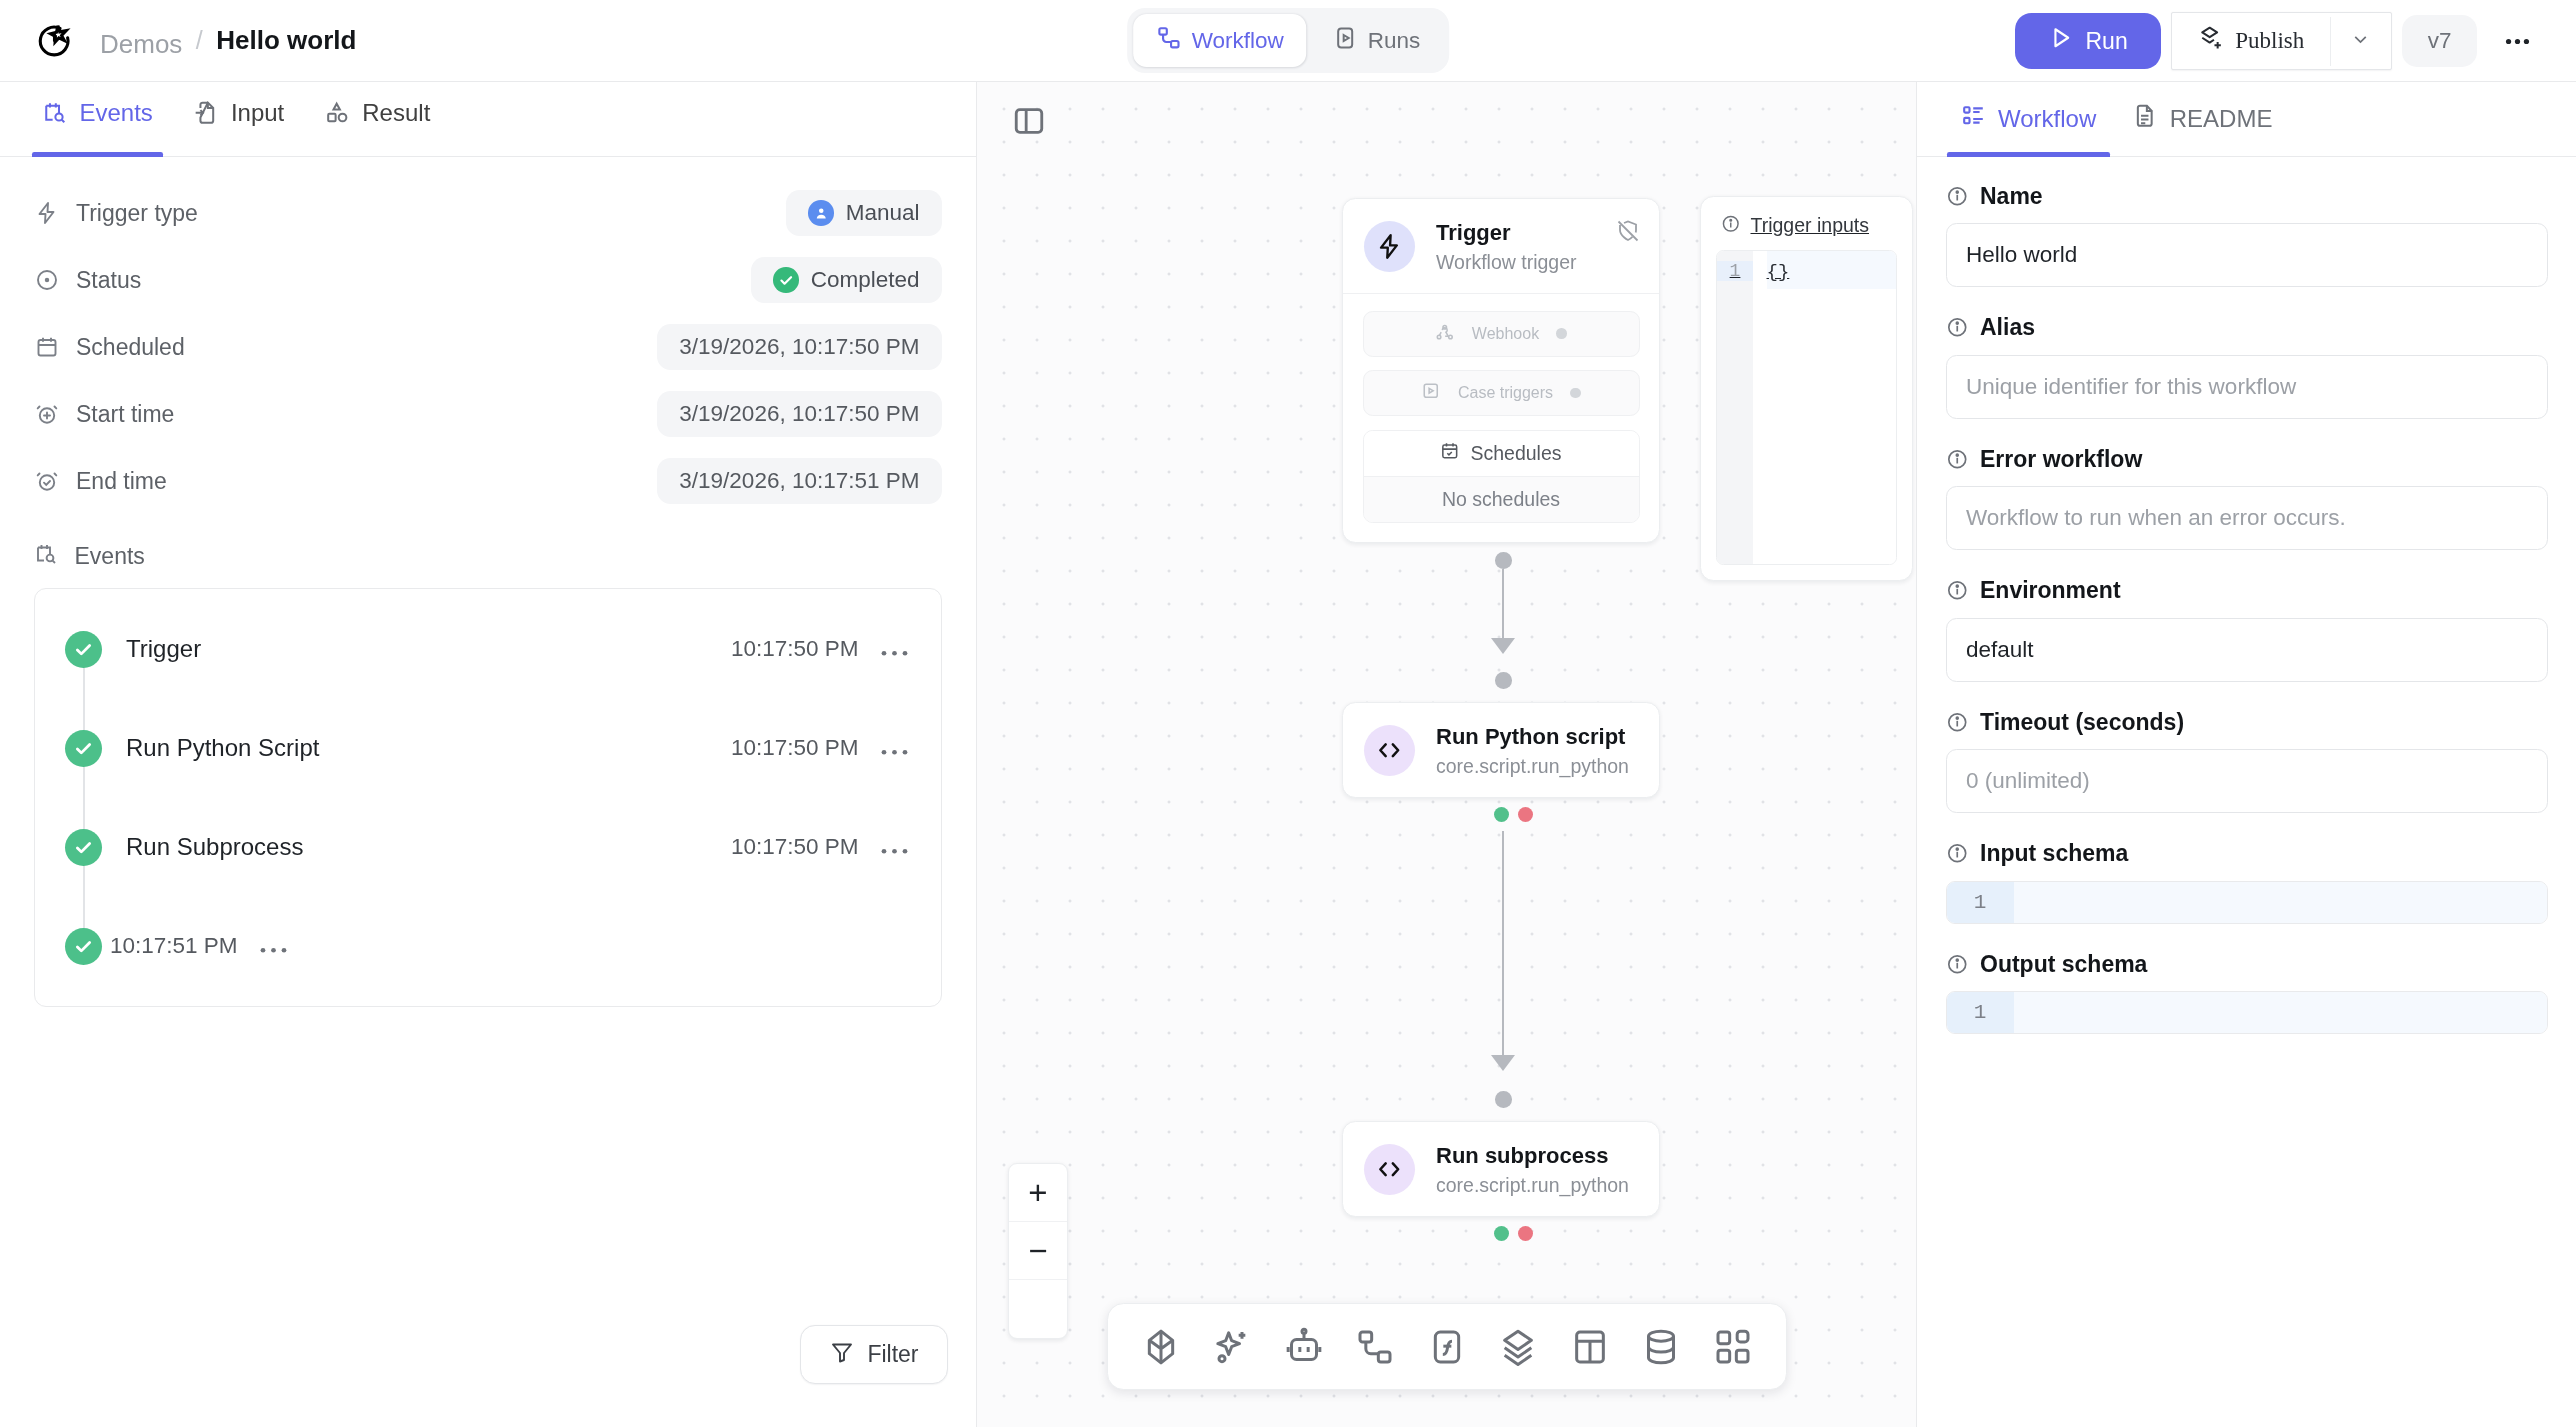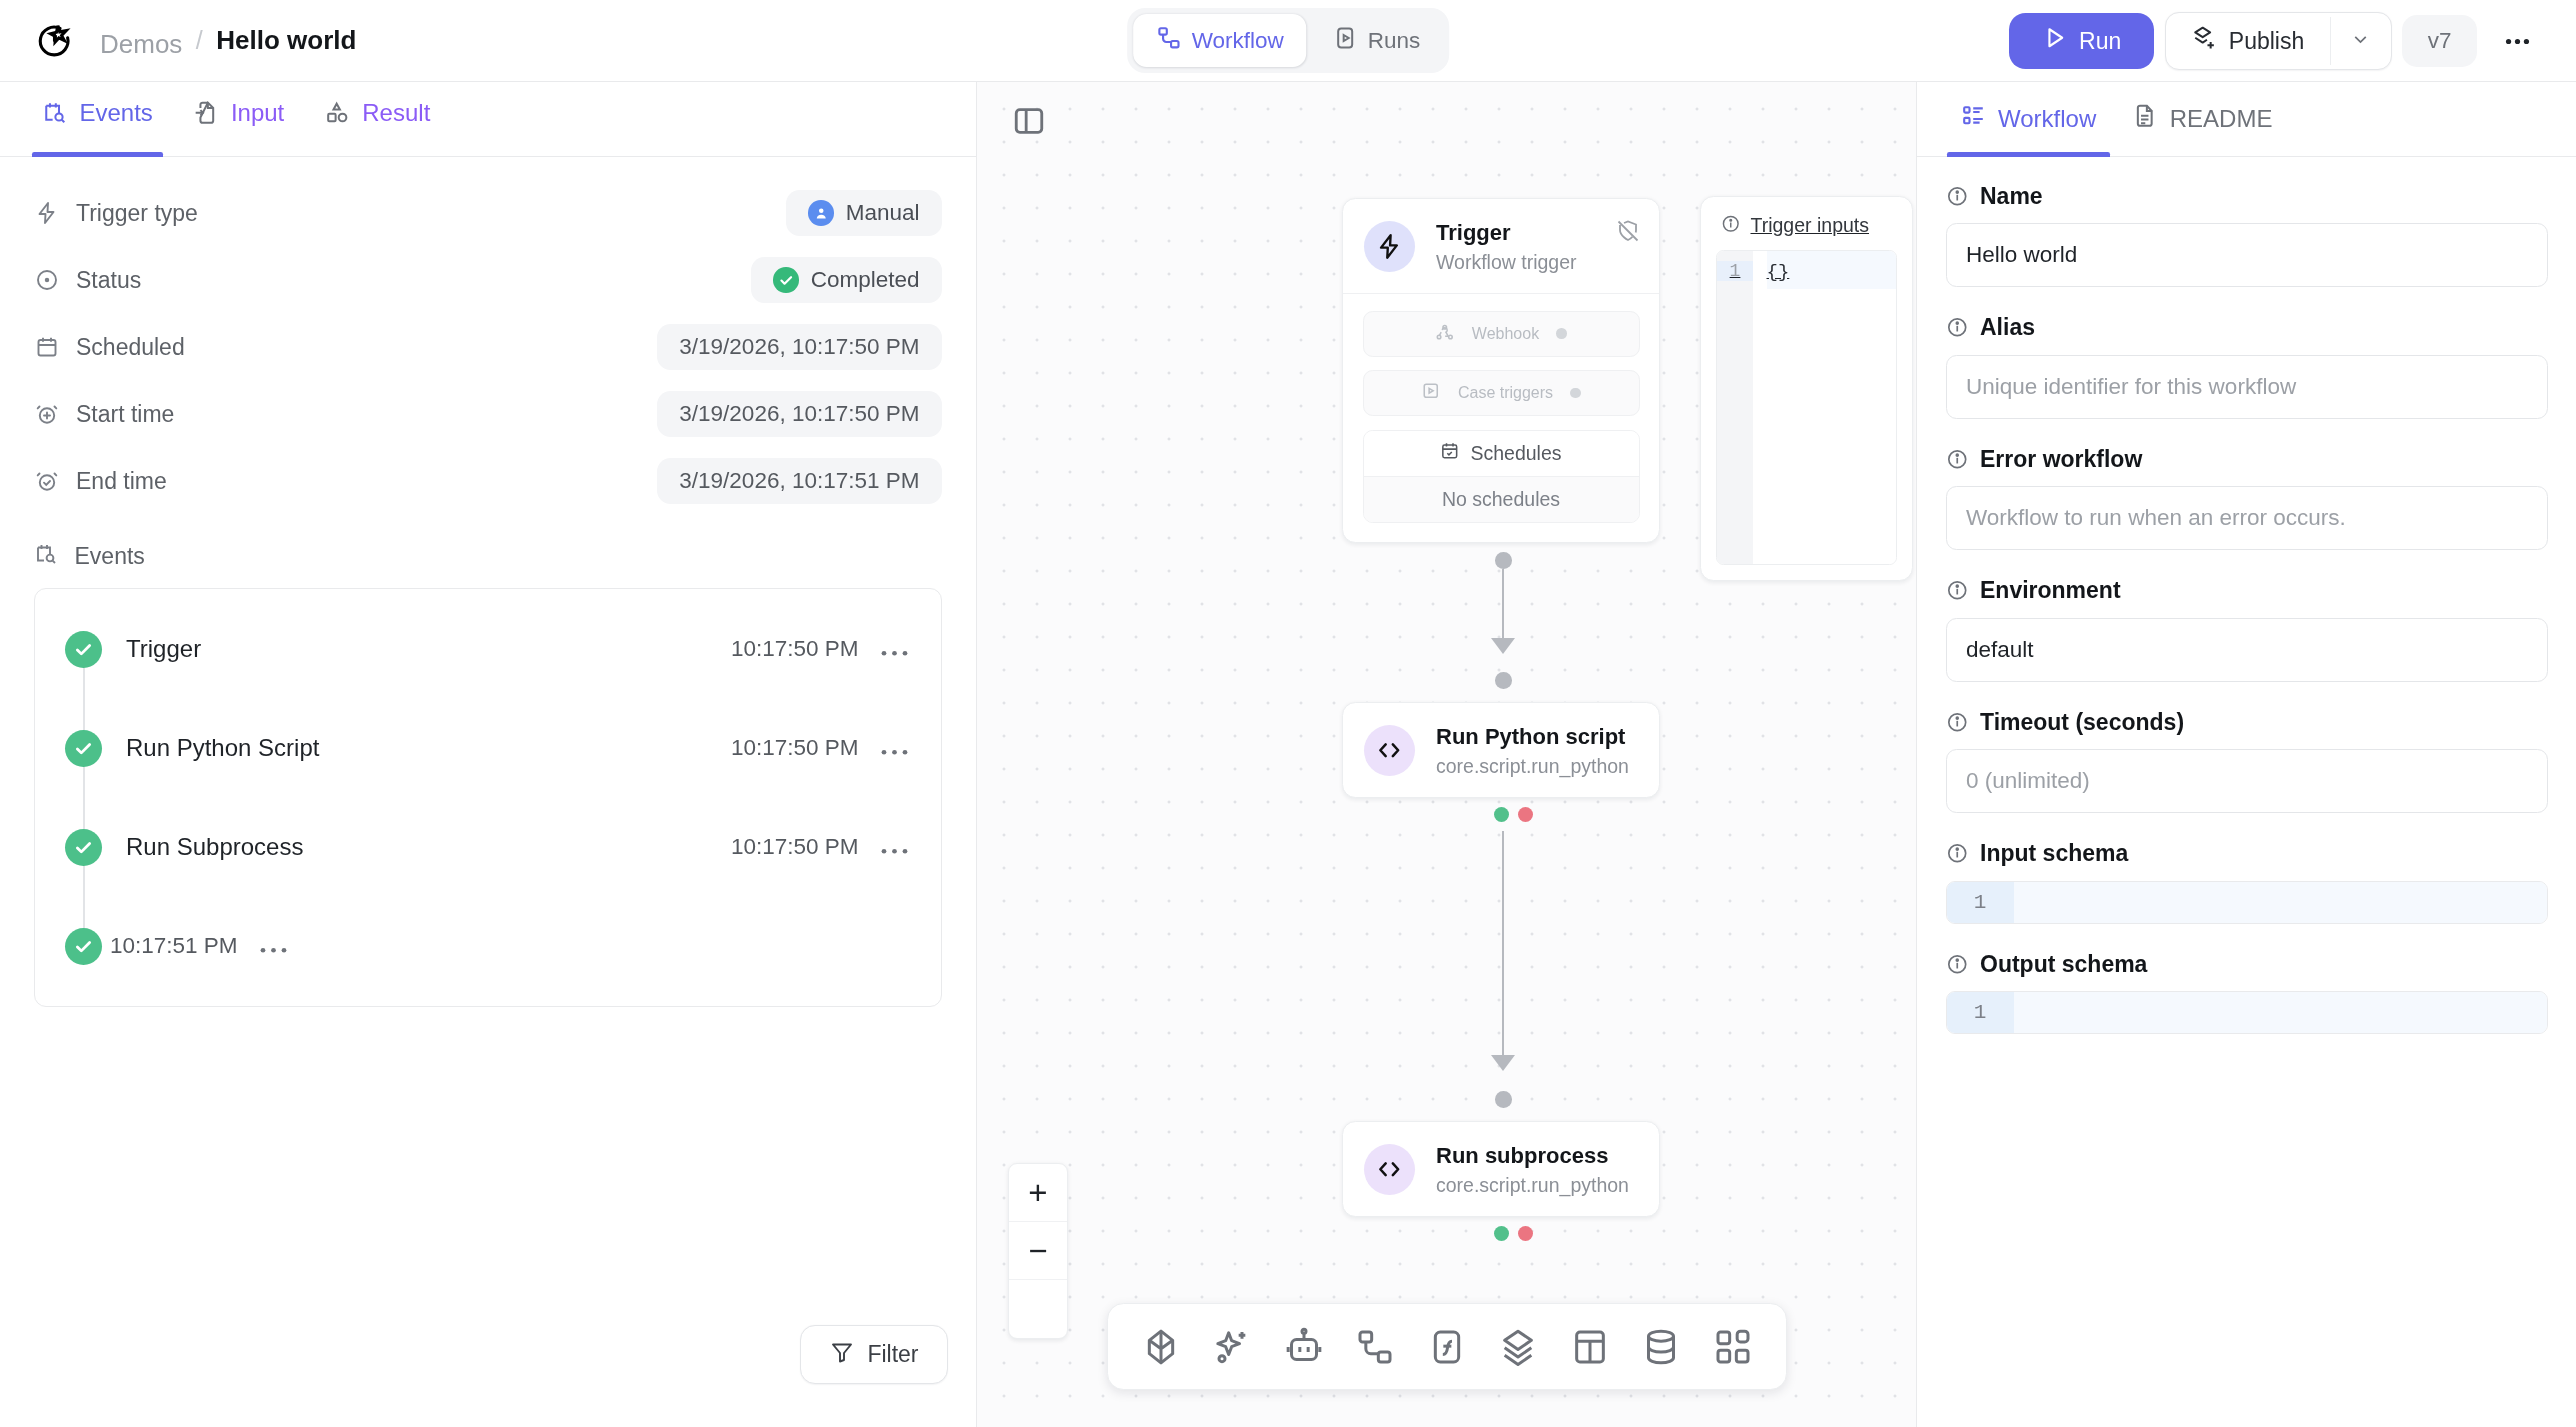--- a/index.html
+++ b/index.html
@@ -47,22 +47,23 @@
     position: absolute; right: 28.5px; top: 0; height: 82px;
     display: flex; align-items: center; gap: 10.5px;
   }
   .run-btn {
     background: #6366e8; color: #fff; border-radius: 16.5px;
     display: flex; align-items: center; gap: 12px;
     padding: 12px 33px; font-size: 23px; font-weight: 500; cursor: pointer;
   }
   .publish-group {
     display: flex; align-items: center; border: 0.7px solid #e4e6e9;
-    border-radius: 14px; background: #fff; overflow: hidden;
+    border-radius: 2px; background: #fff; overflow: hidden;
     box-shadow: 0 0.7px 1.5px rgba(16,24,40,.05);
+    font-family: Liberation Serif, serif;
   }
   .publish-btn {
     display: flex; align-items: center; gap: 12px;
     padding: 12px 25.5px; font-size: 23px; color: #282c32; cursor: pointer;
   }
   .publish-caret {
     padding: 12px 19.5px; border-left: 0.7px solid #eceef0; cursor: pointer;
     display: flex; align-items: center; color: #6e7279;
   }
   .version-chip {
@@ -78,21 +79,21 @@
   .left {
     width: 977px; min-width: 977px; border-right: 0.7px solid #e9eaec;
     display: flex; flex-direction: column; position: relative; background:#fff;
   }
   .tabs {
     display: flex; align-items: flex-end; gap: 7.5px;
     padding: 0 25.5px; border-bottom: 0.7px solid #e9eaec; height: 75px; min-height:75px;
   }
   .tab {
     display: flex; align-items: center; gap: 12px;
-    padding: 0 16.5px 16.5px 16.5px; font-size: 24px; color: #8b5cf6; cursor: pointer;
+    padding: 0 16.5px 16.5px 16.5px; font-size: 24px; color: #404040; cursor: pointer;
     position: relative; height: 100%; align-items: center; padding-bottom: 0;
   }
   .tab .tlabel { position: relative; top: -6px; }
   .tab .ticon { position: relative; top: -6px; display:flex; }
   .tab.active { color: #6366e8; }
   .tab.active::after {
     content: ""; position: absolute; left: 6px; right: 6px; bottom: -0.7px;
     height: 4.5px; background: #6366e8; border-radius: 2.2px 2.2px 0 0;
   }
 

